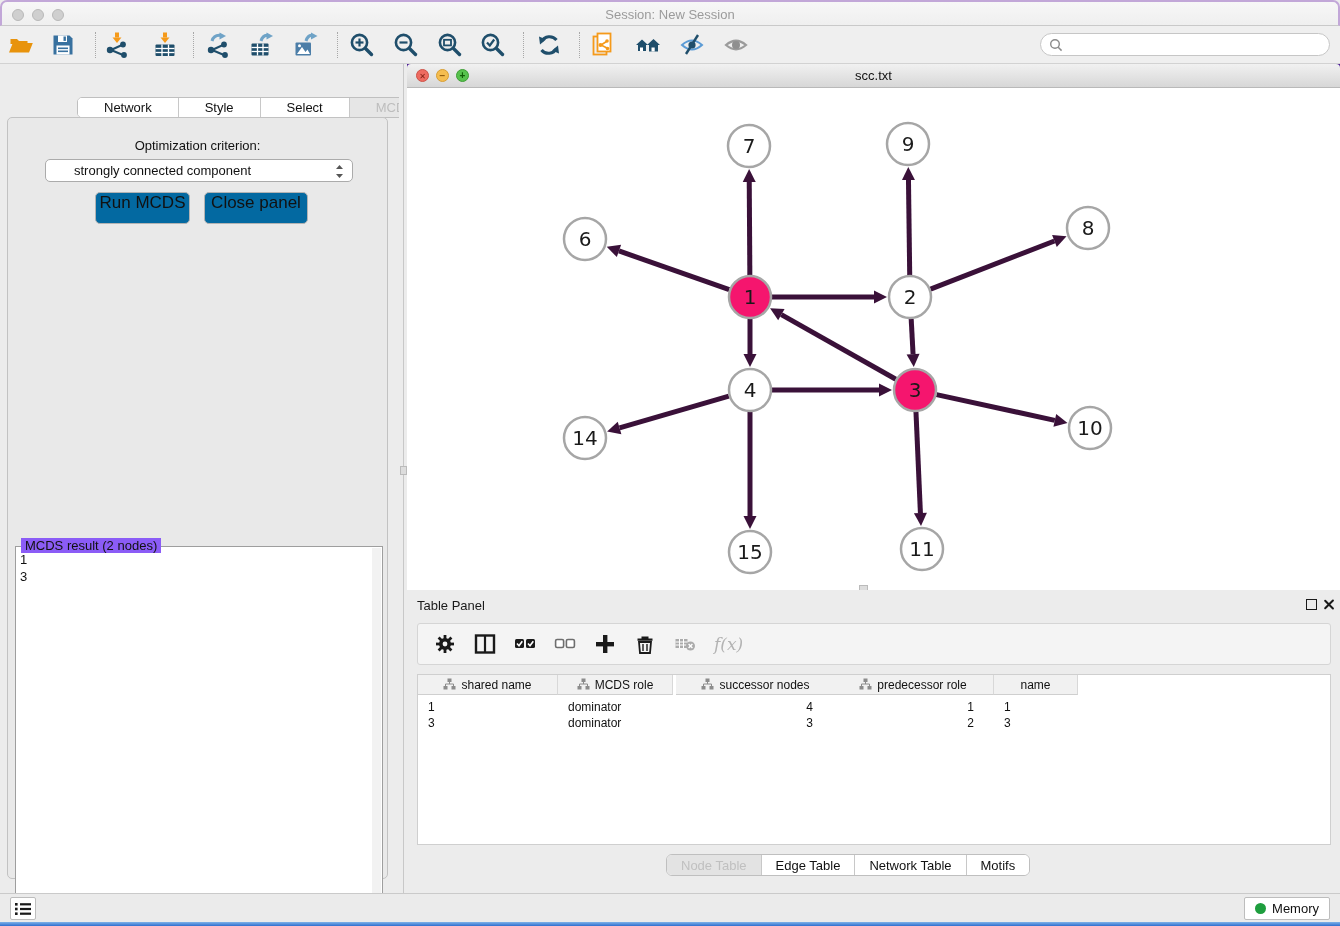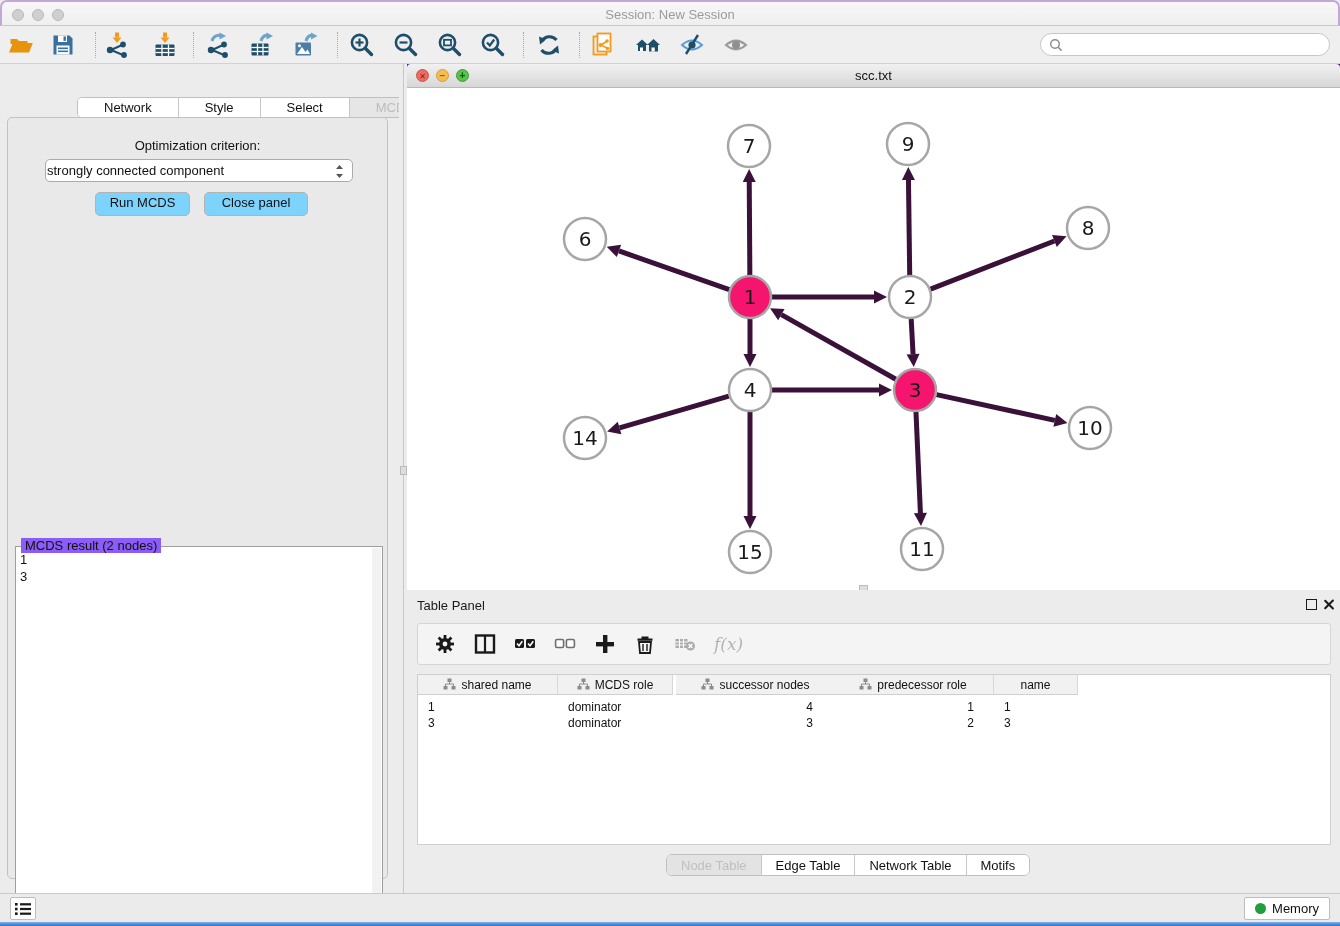--- a/index.html
+++ b/index.html
@@ -31,24 +31,24 @@
   .ph-close:before { transform:rotate(45deg); }
   .ph-close:after { transform:rotate(-45deg); }
 
   .cp-tabs { position:absolute; left:77px; top:33px; height:21px; display:flex; border:1px solid #BFBFBF; border-radius:5px; overflow:hidden; background:#fff; }
   .cp-tab { padding:0 26px; font-size:13px; line-height:20px; color:#111; background:#fff; border-right:1px solid #C8C8C8; }
   .cp-tab:last-child { border-right:none;text-align:center; }
   .cp-tab.active { background:#E6E6E6; color:#BDBDBD; }
 
   .cp-body { position:absolute; left:7px; top:53px; width:381px; height:762px; background:#E9E9E9; border:1px solid #C2C2C2; border-radius:5px; }
   .opt-label { position:absolute; left:0; width:100%; top:20px; text-align:center; font-size:13px; color:#111; }
-  .dropdown { position:absolute; left:37px; top:41px; width:308px; height:23px; background:#fff; border:1px solid #ABABAB; border-radius:5px; font-size:13px; line-height:21px; padding-left:1px; color:#111; }
+  .dropdown { position:absolute; left:37px; top:41px; width:308px; height:23px; background:#fff; border:1px solid #ABABAB; border-radius:5px; font-size:13px; line-height:21px; padding-left:28px; color:#111; }
   .dd-arrows { position:absolute; right:7px; top:3px; width:11px; height:16px; }
   .dd-arrows svg { display:block; }
-  .btn { position:absolute; height:24px; background:#7dd3fc; border:1px solid #B3B3B3; border-radius:5px; font-size:13px; color:#111; text-align:center; line-height:20px; }
+  .btn { position:absolute; height:32px; background:#0369a1; border:1px solid #B3B3B3; border-radius:5px; font-size:17px; color:#111; text-align:center; line-height:20px; }
   .btn-run { left:87px; top:74px; width:95px; }
   .btn-close { left:196px; top:74px; width:104px; }
 
   .result-box { position:absolute; left:7px; top:428px; width:368px; height:378px; border:1px solid #9E9E9E; background:#fff; }
   .result-legend { position:absolute; left:5px; top:-9px; background:#8b5cf6; padding:0 4px; font-size:13px; color:#111; }
   .result-text { position:absolute; left:4px; top:4px; right:12px; bottom:4px; font-size:13px; color:#111; white-space:pre-line; line-height:17px; }
   .result-scroll { position:absolute; right:1px; top:1px; width:9px; bottom:1px; background:#F2F2F2; }
 
   
   .v-splitter { position:absolute; left:399px; top:64px; width:8px; height:829px; background:#ECECEC; }

